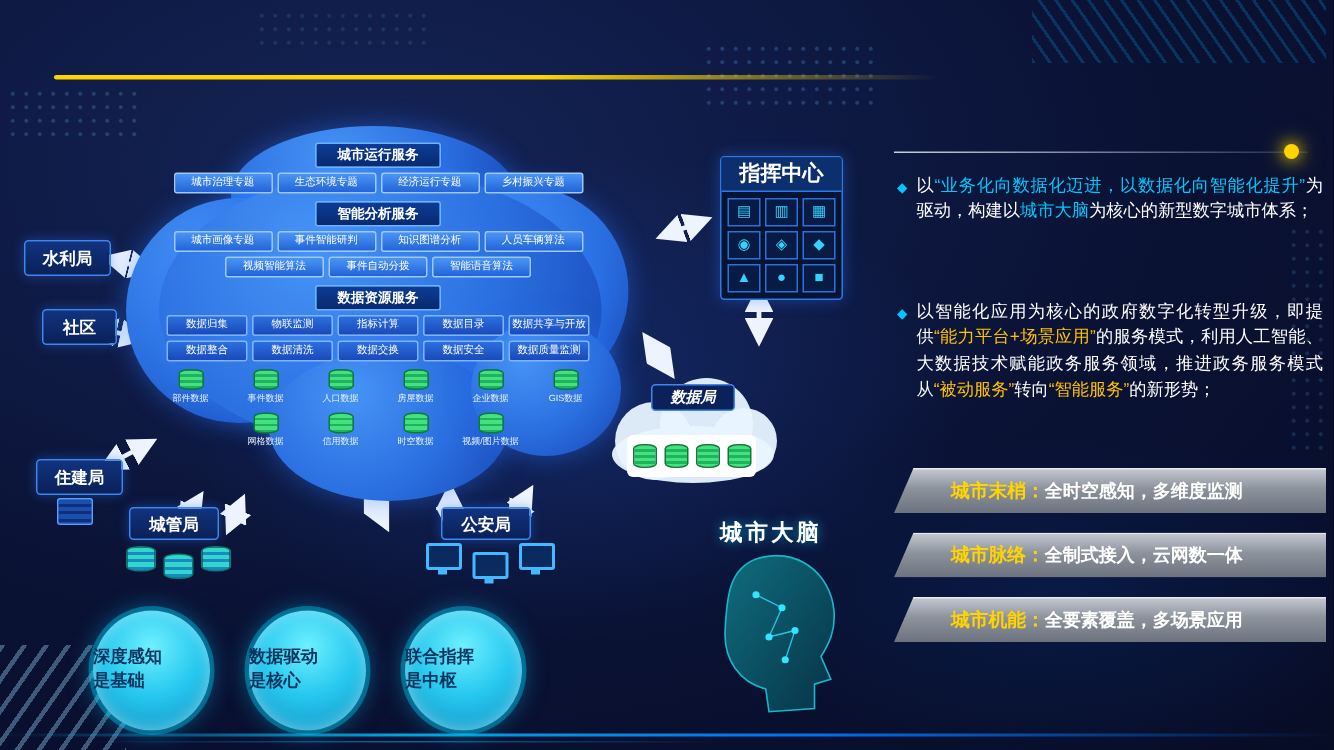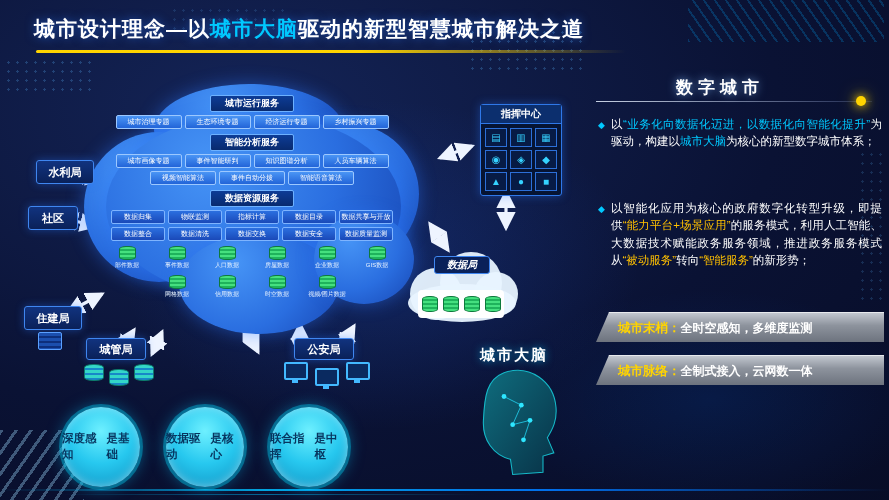--- a/index.html
+++ b/index.html
@@ -63,21 +63,21 @@
     border:1px solid #5aa0ff;background:repeating-linear-gradient(180deg,#1b4fae 0 3px,#0d2f7c 3px 5px);}
   .cyl-row{position:absolute;display:flex;gap:5px;z-index:3;}
   .cylL{width:18px;height:15px;border-radius:9px/3.5px;border:1px solid #0d7a6c;
     background:repeating-linear-gradient(180deg,#34d6c8 0 3px,#1788c8 3px 5px);}
   .mon-row{position:absolute;left:284px;top:362px;display:flex;gap:7px;z-index:3;}
   .mon{width:20px;height:14px;border:2px solid #43b9ff;background:#0a2a60;border-radius:2px;position:relative;}
   .mon::after{content:"";position:absolute;left:6px;bottom:-5px;width:6px;height:3px;background:#43b9ff;}
   
   .cc{position:absolute;left:480px;top:104px;width:80px;z-index:3;background:#061433;
     border:1px solid #2f78e8;border-radius:3px;box-shadow:0 0 10px rgba(40,120,255,.4);}
-  .cc-title{background:#0c2f6e;border-bottom:1px solid #2f78e8;color:#fff;font-size:10px;
+  .cc-title{background:#0c2f6e;border-bottom:1px solid #2f78e8;color:#fff;font-size:14px;
     font-weight:bold;text-align:center;padding:2px 0;}
   .cc-grid{display:grid;grid-template-columns:repeat(3,1fr);gap:3px;padding:4px;}
   .cc-cell{height:17px;border:1px solid #2c6fd8;background:#071b45;color:#35d2ff;font-size:10px;
     display:flex;align-items:center;justify-content:center;}
   
   .cloud{position:absolute;left:402px;top:250px;width:118px;height:78px;z-index:3;font-style:italic;}
   .cloud .bump{position:absolute;background:#e8f4ff;border-radius:50%;opacity:.95;}
   .cu1{left:8px;top:18px;width:52px;height:52px;}
   .cu2{left:38px;top:2px;width:62px;height:62px;}
   .cu3{left:72px;top:22px;width:44px;height:44px;}
@@ -99,29 +99,29 @@
     line-height:1.5;text-align:justify;padding-left:13px;box-sizing:border-box;}
   .bmark{position:absolute;left:0;top:3px;color:#00c8ff;font-size:9px;}
   .c-cyan{color:#00c8ff;}
   .c-yellow{color:#ffc000;margin-top:30px;}
   .banners{position:absolute;left:596px;top:312px;width:288px;z-index:3;display:flex;
     flex-direction:column;gap:13px;}
   .banner{height:30px;line-height:30px;padding-left:22px;box-sizing:border-box;white-space:nowrap;
     clip-path:polygon(13px 0, 100% 0, 100% 100%, 0 100%);
     background:linear-gradient(180deg,#c6cbd3 0%,#8d939d 45%,#6d737e 100%);
     box-shadow:inset 0 1px 0 rgba(255,255,255,.6);}
-  .banner-label{display:inline;color:#ffd400;font-size:12.5px;font-weight:bold;}
+  .banner-label{display:inline;color:#ffd400;font-size:12.5px;font-weight:bold;margin-left:16px;}
   .banner-desc{display:inline;color:#fff;font-size:12px;font-weight:bold;}
   .brain-word{position:absolute;left:480px;top:346px;z-index:3;color:#fff;font-size:15px;
     font-weight:bold;letter-spacing:2px;text-shadow:0 0 8px rgba(0,200,255,.6);}
   .head-wrap{position:absolute;left:462px;top:364px;width:110px;height:130px;z-index:3;}
   
   .circles{position:absolute;left:62px;top:407px;z-index:3;display:flex;gap:26px;}
-  .circle{width:78px;height:80px;border-radius:50%;display:flex;flex-direction:row;
-    align-items:center;justify-content:center;
+  .circle{width:78px;height:80px;border-radius:50%;display:flex;flex-direction:column;
+    align-items:flex-start;justify-content:center;
     background:radial-gradient(circle at 50% 30%, #6ef0ff 0%, #27c8ef 48%, #0e8fc0 100%);
     box-shadow:0 0 0 3px rgba(0,220,255,.35), 0 0 16px rgba(0,200,255,.5),
       inset 0 0 10px rgba(255,255,255,.45);}
   .cl1,.cl2{color:#07355f;font-size:11.5px;font-weight:bold;line-height:1.35;}
 </style>
 </head>
 <body>
 
 <div class="stage">
 
@@ -129,23 +129,20 @@
   <div class="dots" style="left:468px;top:28px;width:120px;height:42px;"></div>
   <div class="dots" style="left:858px;top:150px;width:28px;height:150px;opacity:.25;"></div>
   <div class="dots" style="left:170px;top:6px;width:120px;height:26px;opacity:.22;"></div>
   <div class="stripes-tr"></div>
   <div class="streak-bl"></div>
   <div class="glow1"></div>
   <div class="glow2"></div>
   <div class="bottom-line"></div>
   <div class="bottom-line2"></div>
 
-  <div class="title">
-    <span>城市设计理念—以</span><span class="c-cyan">城市大脑</span><span>驱动的新型智慧城市解决之道</span>
-  </div>
   <div class="title-underline"></div>
 
   <svg id="arrows" width="889" height="500">
     <defs>
       <marker id="ah" markerWidth="6" markerHeight="6" refX="5" refY="3" orient="auto-start-reverse">
         <path d="M0,0 L6,3 L0,6 Z" fill="#eef4ff"></path>
       </marker>
     </defs>
     <g stroke="#eef4ff" stroke-width="3.2" marker-start="url(#ah)" marker-end="url(#ah)">
       <line x1="70" y1="172" x2="102" y2="180"></line>
@@ -244,21 +241,21 @@
             <div class="di-label">时空数据</div>
           </div>
           <div class="di">
             <div class="cyl"></div>
             <div class="di-label">视频/图片数据</div>
           </div>
         </div>
     </div>
   </div>
 
-  <div class="org" style="left:36px;top:160px;width:56px;height:22px;text-align:center;">水利局</div>
+  <div class="org" style="left:16px;top:160px;width:56px;height:22px;text-align:center;">水利局</div>
   <div class="org" style="left:28px;top:206px;width:48px;height:22px;font-family:Liberation Mono, monospace;">社区</div>
   <div class="org" style="left:24px;top:306px;width:56px;height:22px;">住建局</div>
   <div class="mini-server"></div>
 
   <div class="org" style="left:86px;top:338px;width:58px;height:20px;">城管局</div>
   <div class="cyl-row" style="left:84px;top:364px;">
     <div class="cylL"></div>
     <div class="cylL" style="margin-top:5px;"></div>
     <div class="cylL"></div>
   </div>
@@ -292,36 +289,36 @@
     <div class="bump cu4"></div>
     <div class="cloud-label">数据局</div>
     <div class="cloud-tray">
       <div class="cyl"></div>
       <div class="cyl"></div>
       <div class="cyl"></div>
       <div class="cyl"></div>
     </div>
   </div>
 
-  <div class="rp-header">数字城市</div>
   <div class="rp-line"></div>
   <div class="rp-dot"></div>
 
   <div class="bullet" style="top:116px;">
     <span class="bmark">◆</span>
     <span><span>以</span><span class="c-cyan">“业务化向数据化迈进，以数据化向智能化提升”</span><span>为驱动，构建以</span><span class="c-cyan">城市大脑</span><span>为核心的新型数字城市体系；</span></span>
   </div>
   <div class="bullet" style="top:200px;">
     <span class="bmark">◆</span>
     <span><span>以智能化应用为核心的政府数字化转型升级，即提供</span><span class="c-yellow">“能力平台+场景应用”</span><span>的服务模式，利用人工智能、大数据技术赋能政务服务领域，推进政务服务模式从</span><span class="c-yellow">“被动服务”</span><span>转向</span><span class="c-yellow">“智能服务”</span><span>的新形势；</span></span>
   </div>
 
   <div class="banners" id="banners">
       <div class="banner"><div class="banner-label">城市末梢：</div><div class="banner-desc">全时空感知，多维度监测</div></div>
       <div class="banner"><div class="banner-label">城市脉络：</div><div class="banner-desc">全制式接入，云网数一体</div></div>
+      <div class="banner"><div class="banner-label">城市机能：</div><div class="banner-desc">全要素覆盖，多场景应用</div></div>
     </div>
 
   <div class="brain-word">城市大脑</div>
 
   <div class="head-wrap">
     <svg width="110" height="130" viewBox="0 0 100 120">
       <defs>
         <linearGradient id="hg" x1="0" y1="0" x2="1" y2="1">
           <stop offset="0" stop-color="#0f6d7e"></stop>
           <stop offset="1" stop-color="#083247"></stop>

